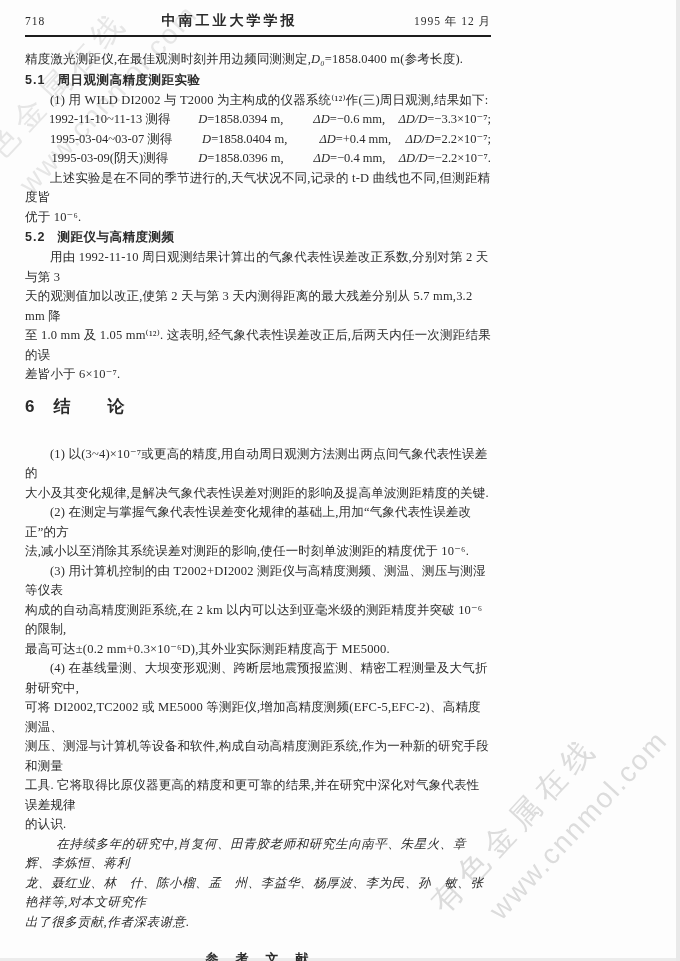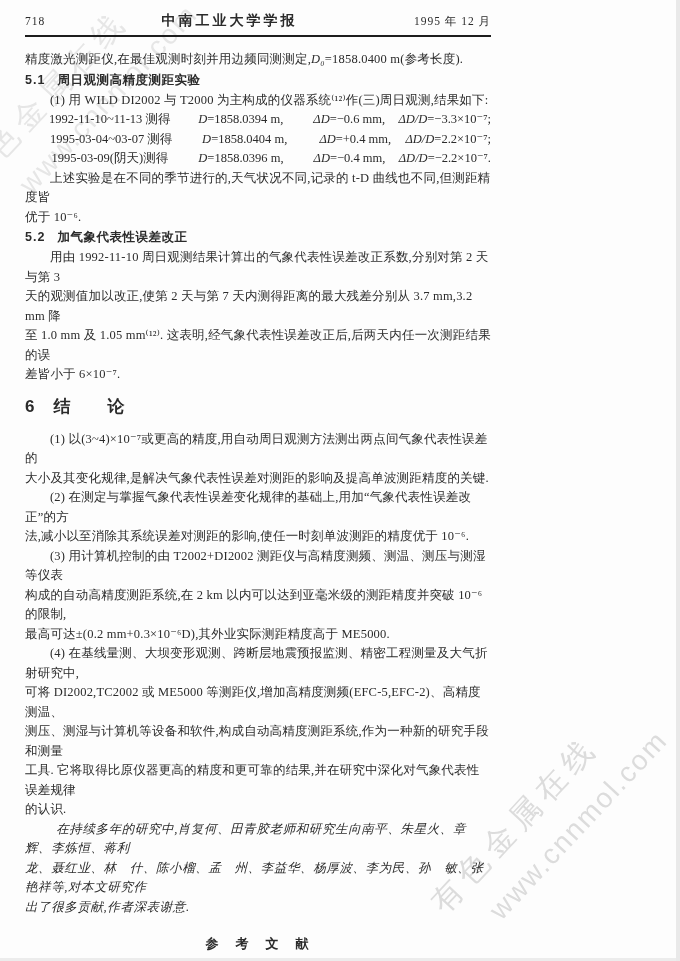--- a/index.html
+++ b/index.html
@@ -42,21 +42,21 @@
   .secnum{margin-right:12px;letter-spacing:1px;}
 
   .meas{padding-left:13px;}
   .mrow{display:flex;font-size:12.5px;line-height:19.5px;white-space:nowrap;text-align:center;}
   .mdate{width:172px;}
   .mcol-d{width:142px;}
   .mcol-dd{width:118px;}
   .mvar{font-style:italic;}
 
   .big-heading{font-family:"Liberation Sans","DejaVu Sans",sans-serif;font-weight:bold;
-    font-size:17px;margin:10px 0 12px 0;letter-spacing:1px;}
+    font-size:17px;margin:10px 0 27px 0;letter-spacing:1px;}
   .bignum{margin-right:18px;}
 
   .ack{font-style:italic;}
   .ack .tline{font-size:12.5px;line-height:19.5px;letter-spacing:0.6px;}
   .ack .tline.first{text-indent:2.5em;}
 
   .ref-heading{font-family:"Liberation Sans","DejaVu Sans",sans-serif;font-weight:bold;
     text-align:center;font-size:13px;margin:18px 0 14px 0;letter-spacing:2px;}
 </style>
 </head>
@@ -109,25 +109,25 @@
         <span class="mcol-r"><span class="mvar">ΔD/D</span><span>=−2.2×10⁻⁷.</span></span>
       </div>
     </div>
 
     <div class="para">
         <div class="tline first">上述实验是在不同的季节进行的,天气状况不同,记录的 t-D 曲线也不同,但测距精度皆</div>
         <div class="tline">优于 10⁻⁶.</div>
       </div>
 
     <div class="sec-heading">
-      <span class="secnum">5.2</span><span>加气象代表性误差改正</span>
+      <span class="secnum">5.2</span><span>测距仪与高精度测频</span>
     </div>
     <div class="para">
         <div class="tline first">用由 1992-11-10 周日观测结果计算出的气象代表性误差改正系数,分别对第 2 天与第 3</div>
-        <div class="tline">天的观测值加以改正,使第 2 天与第 7 天内测得距离的最大残差分别从 3.7 mm,3.2 mm 降</div>
+        <div class="tline">天的观测值加以改正,使第 2 天与第 3 天内测得距离的最大残差分别从 5.7 mm,3.2 mm 降</div>
         <div class="tline">至 1.0 mm 及 1.05 mm⁽¹²⁾. 这表明,经气象代表性误差改正后,后两天内任一次测距结果的误</div>
         <div class="tline">差皆小于 6×10⁻⁷.</div>
       </div>
 
     <div class="big-heading">
       <span class="bignum">6</span><span>结　　论</span>
     </div>
     <div class="para">
         <div class="tline first">(1) 以(3~4)×10⁻⁷或更高的精度,用自动周日观测方法测出两点间气象代表性误差的</div>
         <div class="tline">大小及其变化规律,是解决气象代表性误差对测距的影响及提高单波测距精度的关键.</div>

